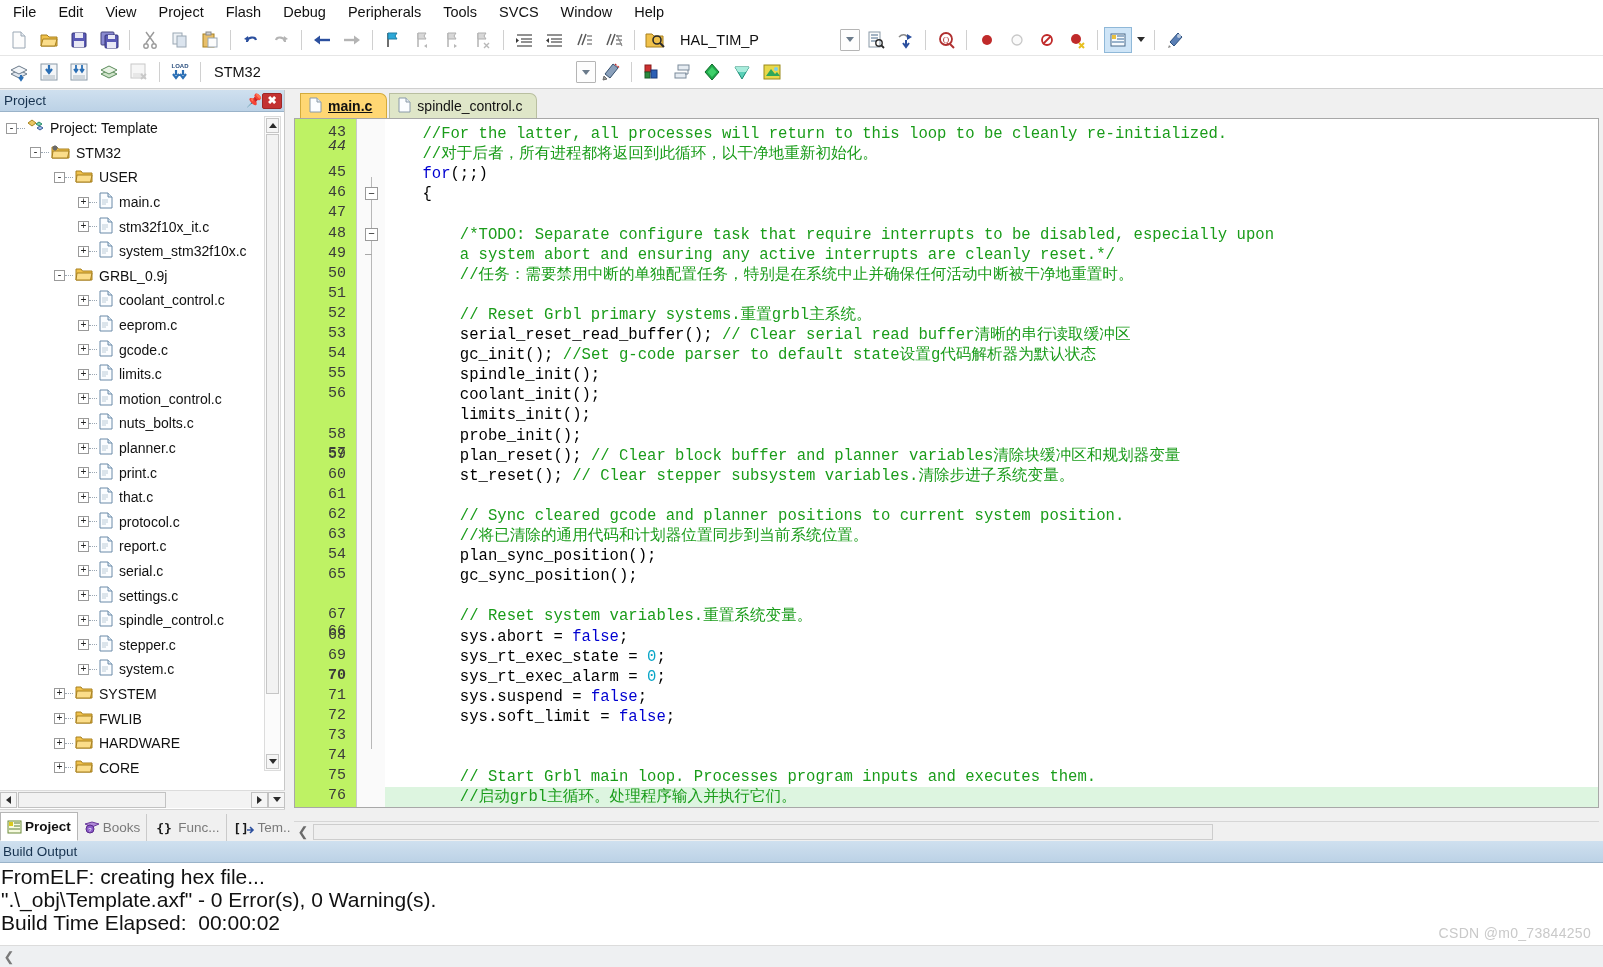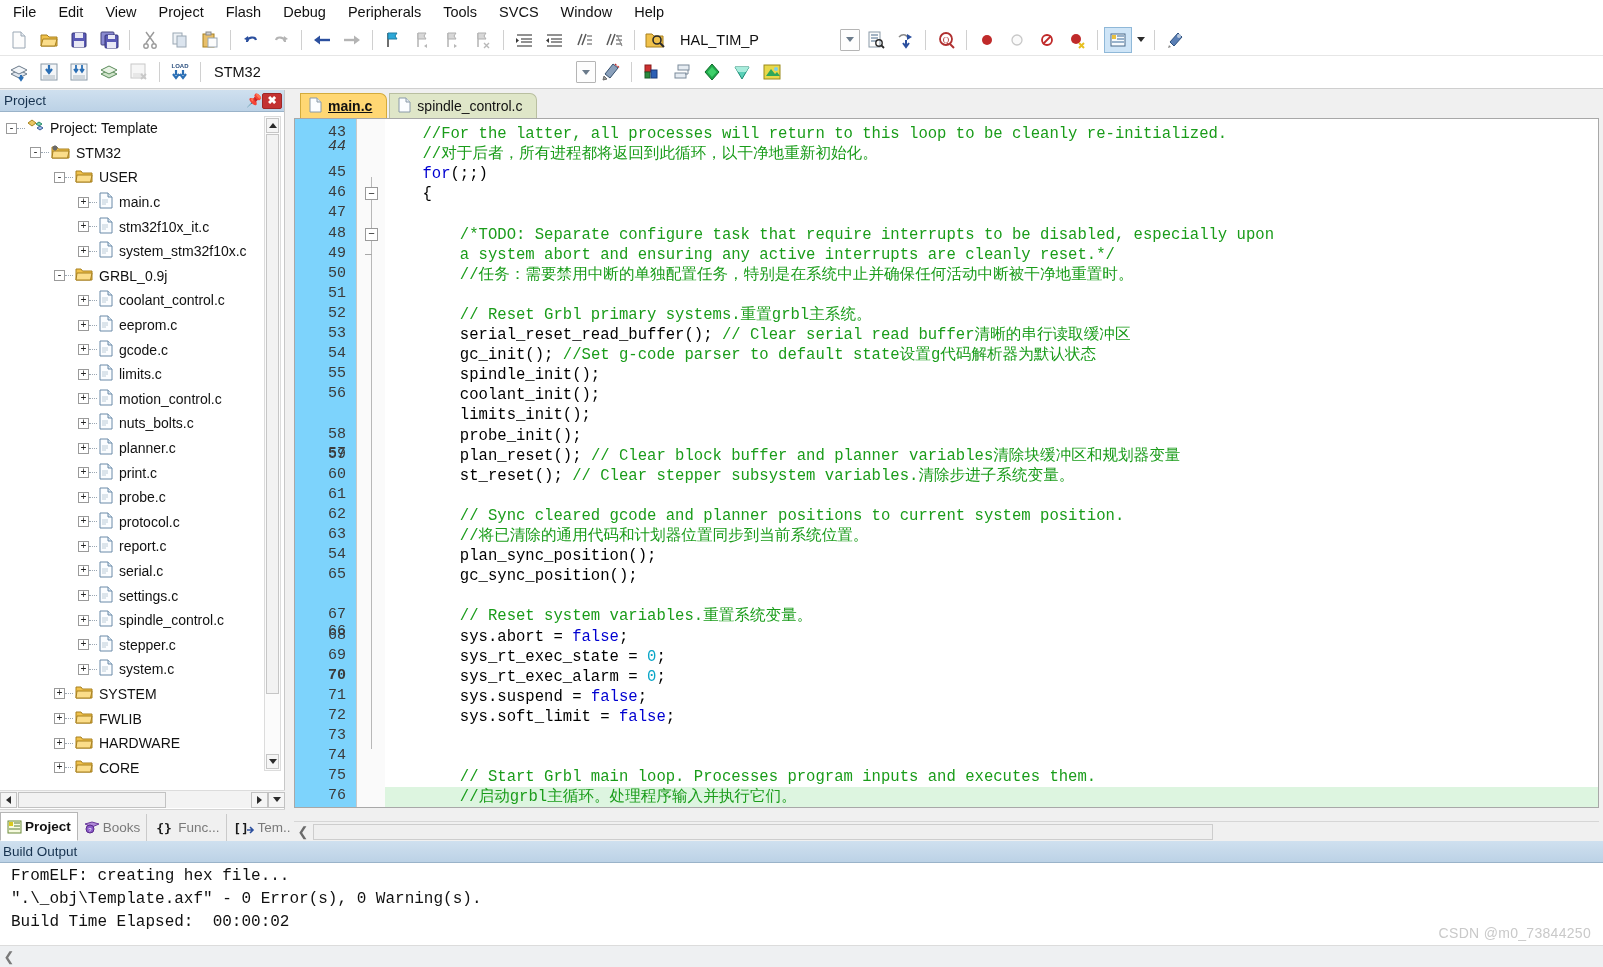--- a/index.html
+++ b/index.html
@@ -167,21 +167,21 @@
   .etab .lbl.sel { font-weight:bold; text-decoration:underline; }
   .etab .fileico { margin-right:6px; }
 
   .edbody {
     position:absolute; left:4px; top:28px; width:1305px; height:690px;
     background:#ffffff; border:1px solid #a8a8a8;
     overflow:hidden;
   }
   .gutter {
     position:absolute; left:0; top:0; width:62px; height:100%;
-    background:#7dd3fc; border-right:1px solid #c9c9c9;
+    background:#bef264; border-right:1px solid #c9c9c9;
   }
   .foldcol {
     position:absolute; left:62px; top:0; width:28px; height:100%;
     background:#fafafa;
   }
   .foldline {
     position:absolute; left:14px; top:58px; width:1px; height:572px;
     background:#b8b8b8;
   }
   .fbox {
@@ -236,23 +236,23 @@
     height:22px; background:linear-gradient(#cfe0ef,#bcd2e6);
     display:flex;align-items:center; padding-left:3px;
     font-size:13.5px; color:#16324f;
     border-bottom:1px solid #9ab3c9;
   }
   .bo-body {
     position:absolute; left:0; top:22px; width:1603px; height:82px;
     background:#ffffff; padding:2px 0 0 0;
   }
   .bo-line {
-    font-family:Liberation Mono, monospace;
-    font-size:16px; line-height:23px; color:#111;
-    white-space:pre; padding-left:11px;
+    font-family:Liberation Sans, sans-serif;
+    font-size:21px; line-height:23px; color:#111;
+    white-space:pre; padding-left:1px;
   }
   .bo-hscroll {
     position:absolute; left:0; bottom:0; width:1603px; height:22px;
     background:#eef0f2; display:flex; align-items:center;
     border-top:1px solid #dcdcdc;
   }
   .bo-hscroll .edh-left { color:#7a7a7a; }
 
   .watermark {
     position:absolute; right:12px; bottom:26px;
@@ -750,21 +750,21 @@
           </div>
           <div class="trow">
             <span class="tspace" style="width: 78px;"></span>
             <span class="tbox">+</span>
             <span class="tdots"></span>
             <span class="ico"><svg width="14" height="17" viewBox="0 0 14 17">
                 <path d="M1 1h8l4 4v11H1z" fill="#fbfdff" stroke="#6a8aa8"></path>
                 <path d="M9 1v4h4" fill="#dce8f2" stroke="#6a8aa8"></path>
                 <path d="M3 8h6M3 10h6M3 12h4" stroke="#b4c6d4" stroke-width="0.9"></path>
               </svg></span>
-            <span class="tlabel">probe.c</span>
+            <span class="tlabel">that.c</span>
           </div>
           <div class="trow">
             <span class="tspace" style="width: 78px;"></span>
             <span class="tbox">+</span>
             <span class="tdots"></span>
             <span class="ico"><svg width="14" height="17" viewBox="0 0 14 17">
                 <path d="M1 1h8l4 4v11H1z" fill="#fbfdff" stroke="#6a8aa8"></path>
                 <path d="M9 1v4h4" fill="#dce8f2" stroke="#6a8aa8"></path>
                 <path d="M3 8h6M3 10h6M3 12h4" stroke="#b4c6d4" stroke-width="0.9"></path>
               </svg></span>

